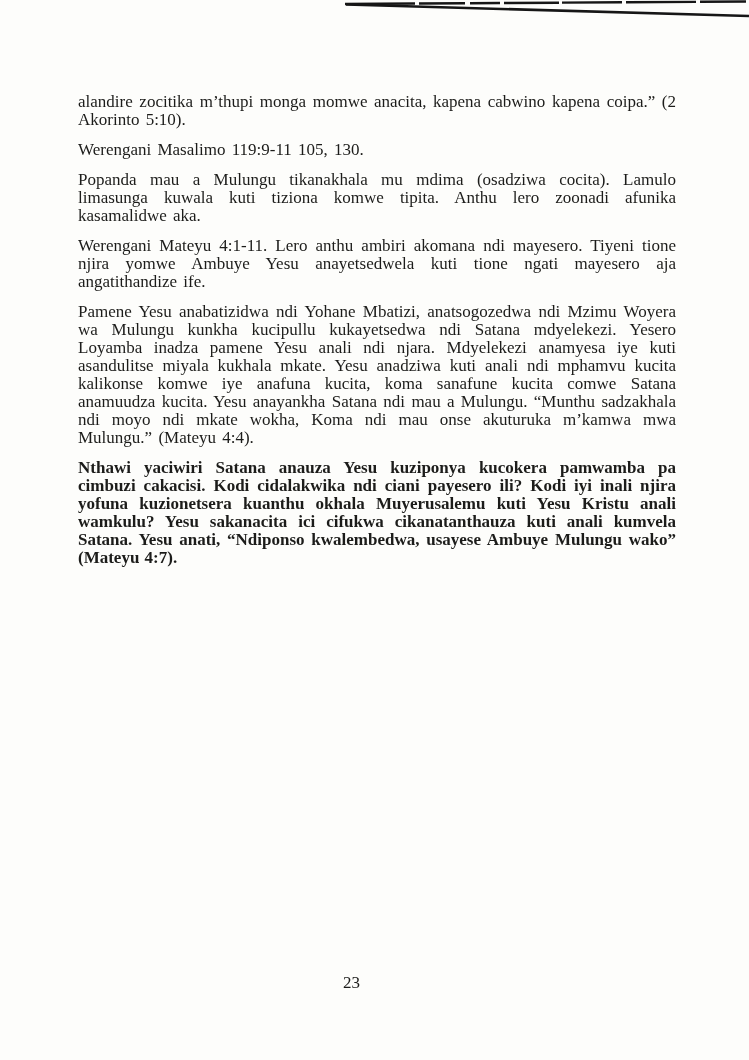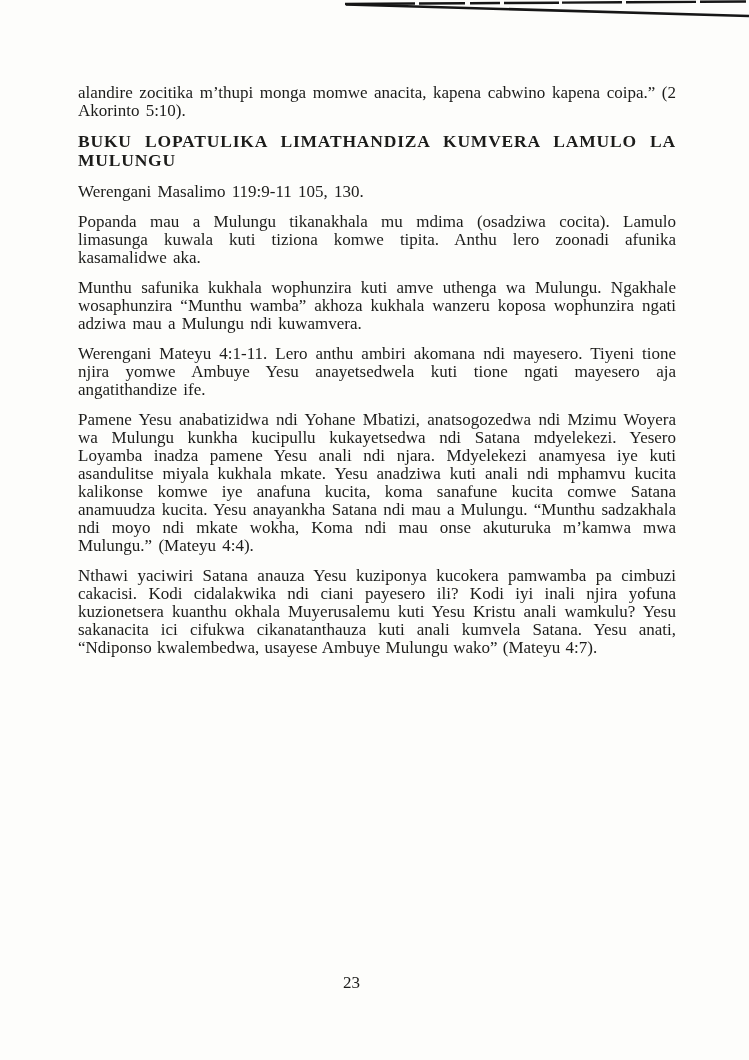--- a/index.html
+++ b/index.html
@@ -21,41 +21,41 @@
     font-family: "Liberation Serif", serif;
   }
   .scan-line {
     position: absolute;
     top: 0;
     left: 0;
   }
   .content {
     position: absolute;
     left: 78px;
-    top: 84px;
+    top: 93px;
     width: 598px;
     font-size: 17px;
     line-height: 18px;
     text-align: justify;
     word-spacing: 2px;
   }
   .para {
     margin: 0 0 12px 0;
   }
   .heading {
     font-size: 17.5px;
     font-weight: bold;
     line-height: 19px;
     letter-spacing: 0.8px;
     word-spacing: 5px;
     text-align: justify;
     margin: 7px 0 13px 0;
   }
   .heavy {
-    font-weight: 400;
+    font-weight: 700;
     word-spacing: 1px;
   }
   .page-number {
     position: absolute;
     top: 973px;
     left: 0;
     width: 749px;
     text-align: center;
     font-family: "Liberation Serif", serif;
     font-size: 17px;
@@ -68,24 +68,22 @@
 
 <div class="page">
 
   <svg class="scan-line" width="749" height="22" viewBox="0 0 749 22" xmlns="http://www.w3.org/2000/svg">
     <line x1="345" y1="4" x2="749" y2="1.5" stroke="#161616" stroke-width="2.4" stroke-dasharray="70 4 46 5 30 4 55 3 60 4"></line>
     <line x1="346" y1="4.5" x2="749" y2="16" stroke="#161616" stroke-width="2.6"></line>
   </svg>
 
   <div class="content">
     <p class="para">alandire zocitika m’thupi monga momwe anacita, kapena cabwino kapena coipa.” (2 Akorinto 5:10).</p>
-    <h2 class="heading">BUKU LOPATULIKA LIMATHANDIZA KUMVERA LAMULO LA MULUNGU</h2>
     <p class="para">Werengani Masalimo 119:9-11 105, 130.</p>
     <p class="para">Popanda mau a Mulungu tikanakhala mu mdima (osadziwa cocita). Lamulo limasunga kuwala kuti tiziona komwe tipita. Anthu lero zoonadi afunika kasamalidwe aka.</p>
-    <p class="para">Munthu safunika kukhala wophunzira kuti amve uthenga wa Mulungu. Ngakhale wosaphunzira “Munthu wamba” akhoza kukhala wanzeru koposa wophunzira ngati adziwa mau a Mulungu ndi kuwamvera.</p>
     <p class="para">Werengani Mateyu 4:1-11. Lero anthu ambiri akomana ndi mayesero. Tiyeni tione njira yomwe Ambuye Yesu anayetsedwela kuti tione ngati mayesero aja angatithandize ife.</p>
     <p class="para">Pamene Yesu anabatizidwa ndi Yohane Mbatizi, anatsogozedwa ndi Mzimu Woyera wa Mulungu kunkha kucipullu kukayetsedwa ndi Satana mdyelekezi. Yesero Loyamba inadza pamene Yesu anali ndi njara. Mdyelekezi anamyesa iye kuti asandulitse miyala kukhala mkate. Yesu anadziwa kuti anali ndi mphamvu kucita kalikonse komwe iye anafuna kucita, koma sanafune kucita comwe Satana anamuudza kucita. Yesu anayankha Satana ndi mau a Mulungu. “Munthu sadzakhala ndi moyo ndi mkate wokha, Koma ndi mau onse akuturuka m’kamwa mwa Mulungu.” (Mateyu 4:4).</p>
     <p class="para heavy">Nthawi yaciwiri Satana anauza Yesu kuziponya kucokera pamwamba pa cimbuzi cakacisi. Kodi cidalakwika ndi ciani payesero ili? Kodi iyi inali njira yofuna kuzionetsera kuanthu okhala Muyerusalemu kuti Yesu Kristu anali wamkulu? Yesu sakanacita ici cifukwa cikanatanthauza kuti anali kumvela Satana. Yesu anati, “Ndiponso kwalembedwa, usayese Ambuye Mulungu wako” (Mateyu 4:7).</p>
   </div>
 
   <div class="page-number">23</div>
 
 </div>
 
 </body></html>

